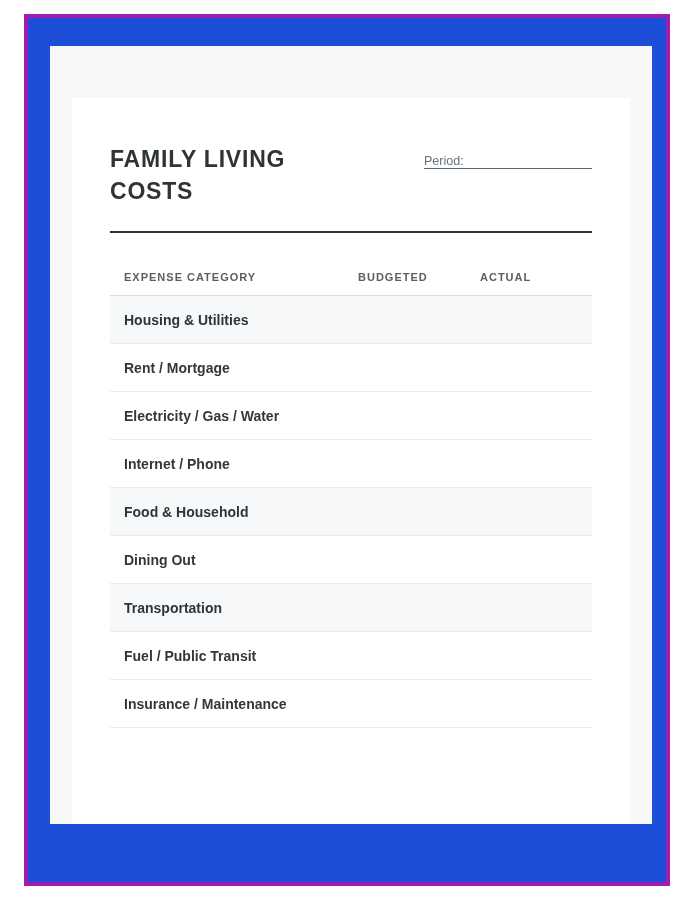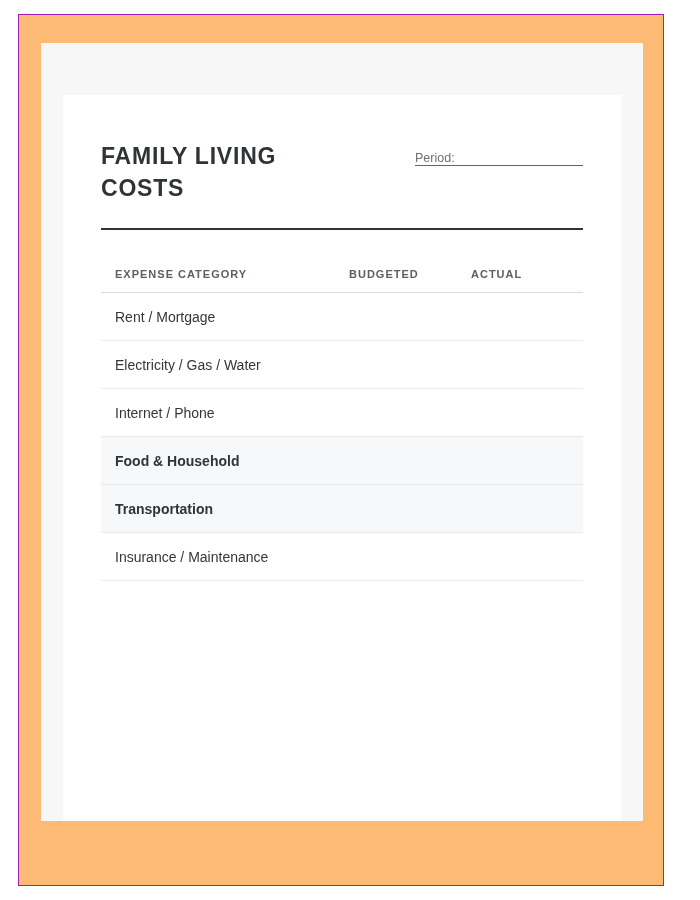--- a/index.html
+++ b/index.html
@@ -5,27 +5,27 @@
   html, body {
     margin: 0;
     padding: 0;
     width: 700px;
     height: 900px;
     background: #ffffff;
     font-family: "Liberation Sans", sans-serif;
   }
   .page-frame {
     position: absolute;
-    left: 18px;
+    left: 24px;
     top: 14px;
     width: 646px;
     height: 872px;
-    border: 1px solid #a21caf;
+    border: 4px solid #a21caf;
     box-sizing: border-box;
-    background: #fdba74;
+    background: #1d4ed8;
     overflow: hidden;
   }
   .doc-viewport {
     position: absolute;
     left: 22px;
     top: 28px;
     width: 602px;
     height: 778px;
     background: #f7f7f7;
     overflow: hidden;
@@ -95,20 +95,21 @@
     padding: 16px 0 15px 14px;
     border-bottom: 1px solid #e8eaec;
   }
   .row-section td {
     background: #f7f8f9;
     font-weight: bold;
     font-size: 14px;
   }
   .row-item td.cat {
     color: #32373b;
+    font-weight: bold;
   }
   .cell-blank { border-bottom: 1px solid #e8eaec; }
   .row-section .cell-blank { background: #f7f8f9; }
 </style>
 </head>
 <body>
 
 <div class="page-frame">
   <div class="doc-viewport">
     <div class="sheet">
@@ -125,42 +126,57 @@
 
       <table class="table">
         <thead>
           <tr>
             <th>EXPENSE CATEGORY</th>
             <th class="col-budgeted">BUDGETED</th>
             <th class="col-actual">ACTUAL</th>
           </tr>
         </thead>
         <tbody id="table-body">
+            <tr class="row-section">
+              <td class="cat">Housing &amp; Utilities</td>
+              <td class="cell-blank"></td>
+              <td class="cell-blank"></td>
+            </tr>
             <tr class="row-item">
               <td class="cat">Rent / Mortgage</td>
               <td class="cell-blank"></td>
               <td class="cell-blank"></td>
             </tr>
             <tr class="row-item">
               <td class="cat">Electricity / Gas / Water</td>
               <td class="cell-blank"></td>
               <td class="cell-blank"></td>
             </tr>
             <tr class="row-item">
               <td class="cat">Internet / Phone</td>
               <td class="cell-blank"></td>
               <td class="cell-blank"></td>
             </tr>
             <tr class="row-section">
               <td class="cat">Food &amp; Household</td>
               <td class="cell-blank"></td>
               <td class="cell-blank"></td>
             </tr>
+            <tr class="row-item">
+              <td class="cat">Dining Out</td>
+              <td class="cell-blank"></td>
+              <td class="cell-blank"></td>
+            </tr>
             <tr class="row-section">
               <td class="cat">Transportation</td>
+              <td class="cell-blank"></td>
+              <td class="cell-blank"></td>
+            </tr>
+            <tr class="row-item">
+              <td class="cat">Fuel / Public Transit</td>
               <td class="cell-blank"></td>
               <td class="cell-blank"></td>
             </tr>
             <tr class="row-item">
               <td class="cat">Insurance / Maintenance</td>
               <td class="cell-blank"></td>
               <td class="cell-blank"></td>
             </tr>
           </tbody>
       </table>

